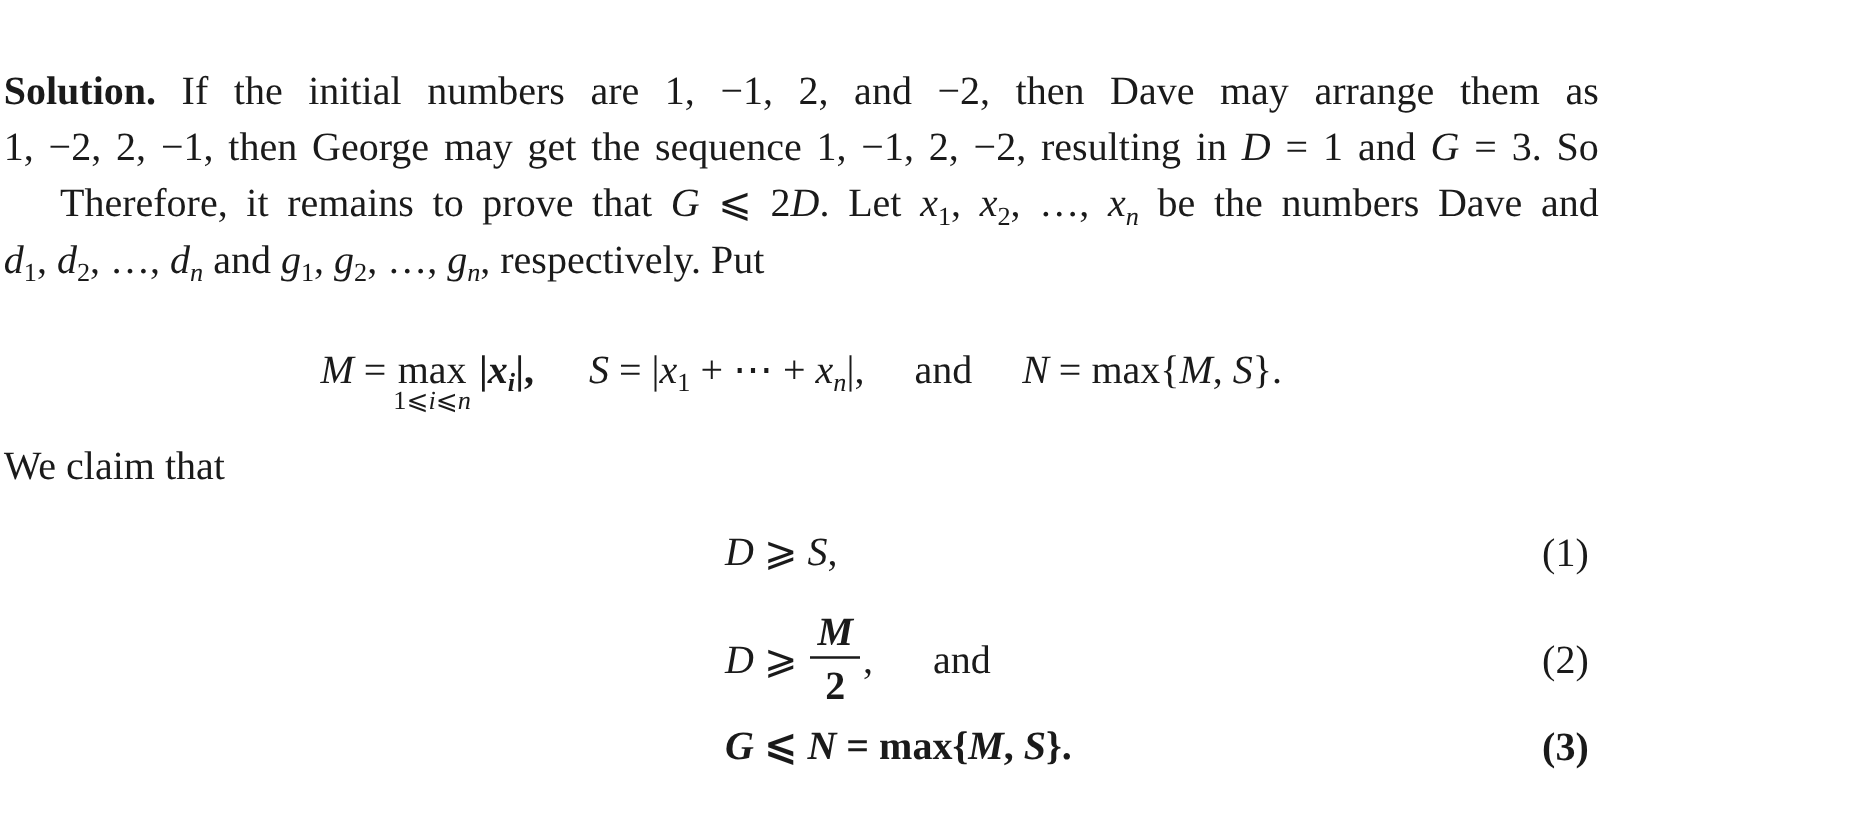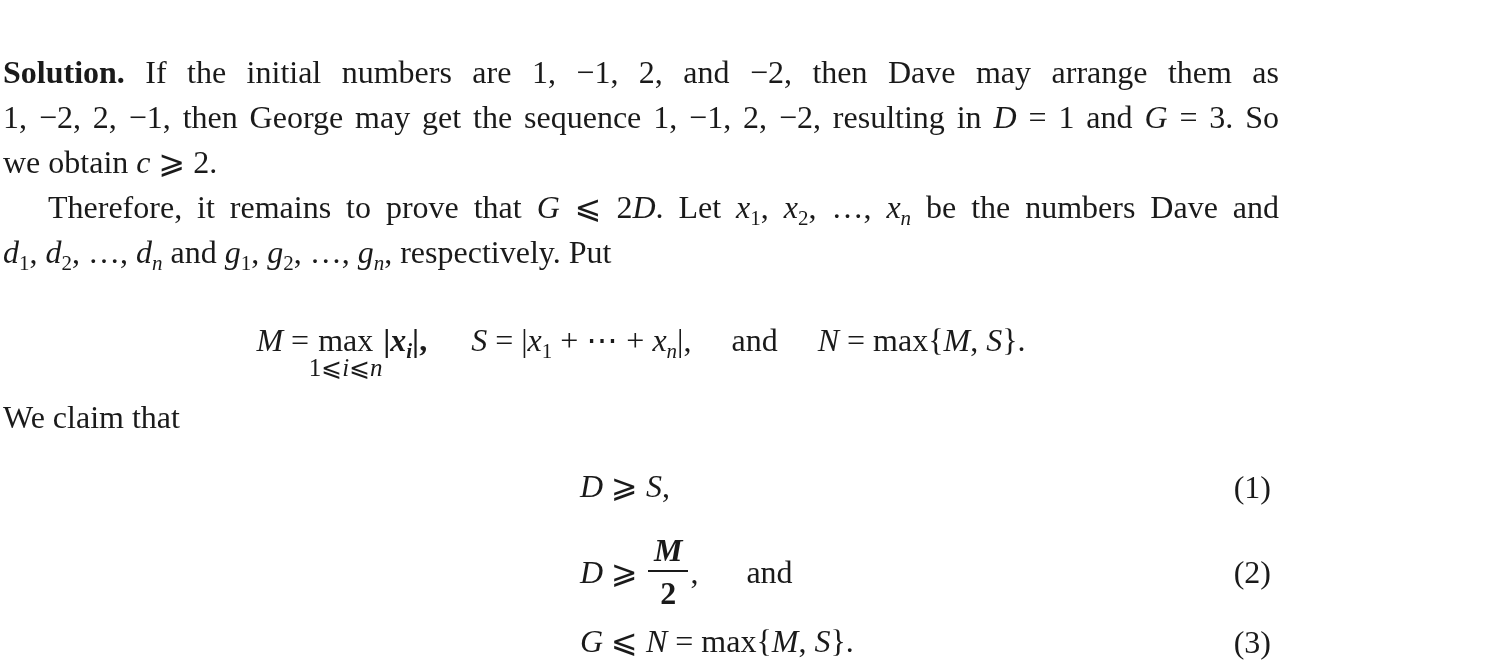--- a/index.html
+++ b/index.html
@@ -62,42 +62,42 @@
   .underset {
     position: relative;
     display: inline-block;
     text-align: center;
   }
   .us-bot {
     position: absolute;
     left: 50%;
     top: 38px;
     transform: translateX(-50%);
-    font-size: 25px;
+    font-size: 21px;
     line-height: 1;
     white-space: nowrap;
   }
 
   
   .claim { margin-top: 32px; font-family: Liberation Serif, serif; }
 
   
   .eqrow {
     position: relative;
     padding-left: 577px;
     white-space: nowrap;
   }
   .eqrow-1 { margin-top: 24px; line-height: 45px; height: 45px; }
   .eqrow-2 {
     margin-top: 18px;
     height: 90px;
     display: flex;
     align-items: center;
   }
-  .eqrow-3 { margin-top: 2px; line-height: 45px; height: 45px; }
+  .eqrow-3 { margin-top: 2px; line-height: 45px; height: 45px; font-weight: bold; }
   .eqnum {
     position: absolute;
     right: 8px;
     top: 50%;
     transform: translateY(-50%);
     font-style: normal;
     line-height: 1;
   }
   .frac {
     display: inline-block;
@@ -116,21 +116,20 @@
   .pre { line-height: 45px; }
 </style>
 </head>
 <body>
 
 <div class="doc">
 
   <div>
     <div class="line jline"><span class="run-b">Solution.</span><span class="run-r"> If the initial numbers are 1, −1, 2, and −2, then Dave may arrange them as</span></div>
     <div class="line jline"><span class="run-r">1, −2, 2, −1, then George may get the sequence 1, −1, 2, −2, resulting in </span><span class="run-i">D</span><span class="run-r"> = 1 and </span><span class="run-i">G</span><span class="run-r"> = 3. So</span></div>
-    <div class="line lline"><span class="run-r">we obtain </span><span class="run-i">c</span><span class="run-r"> ⩾ 2.</span></div>
   </div>
 
   <div>
     <div class="line jline ind"><span class="run-r">Therefore, it remains to prove that </span><span class="run-i">G</span><span class="run-r"> ⩽ 2</span><span class="run-i">D</span><span class="run-r">.  Let </span><span class="run-i">x</span><span class="run-sub">1</span><span class="run-r">, </span><span class="run-i">x</span><span class="run-sub">2</span><span class="run-r">, …, </span><span class="run-i">x</span><span class="run-isub">n</span><span class="run-r"> be the numbers Dave and</span></div>
     <div class="line lline"><span class="run-i">d</span><span class="run-sub">1</span><span class="run-r">, </span><span class="run-i">d</span><span class="run-sub">2</span><span class="run-r">, …, </span><span class="run-i">d</span><span class="run-isub">n</span><span class="run-r"> and </span><span class="run-i">g</span><span class="run-sub">1</span><span class="run-r">, </span><span class="run-i">g</span><span class="run-sub">2</span><span class="run-r">, …, </span><span class="run-i">g</span><span class="run-isub">n</span><span class="run-r">, respectively. Put</span></div>
   </div>
 
   <div class="display-eq">
     <span class="mr9"><span class="run-i">M</span><span class="run-r"> =</span></span>
     <span class="underset">

